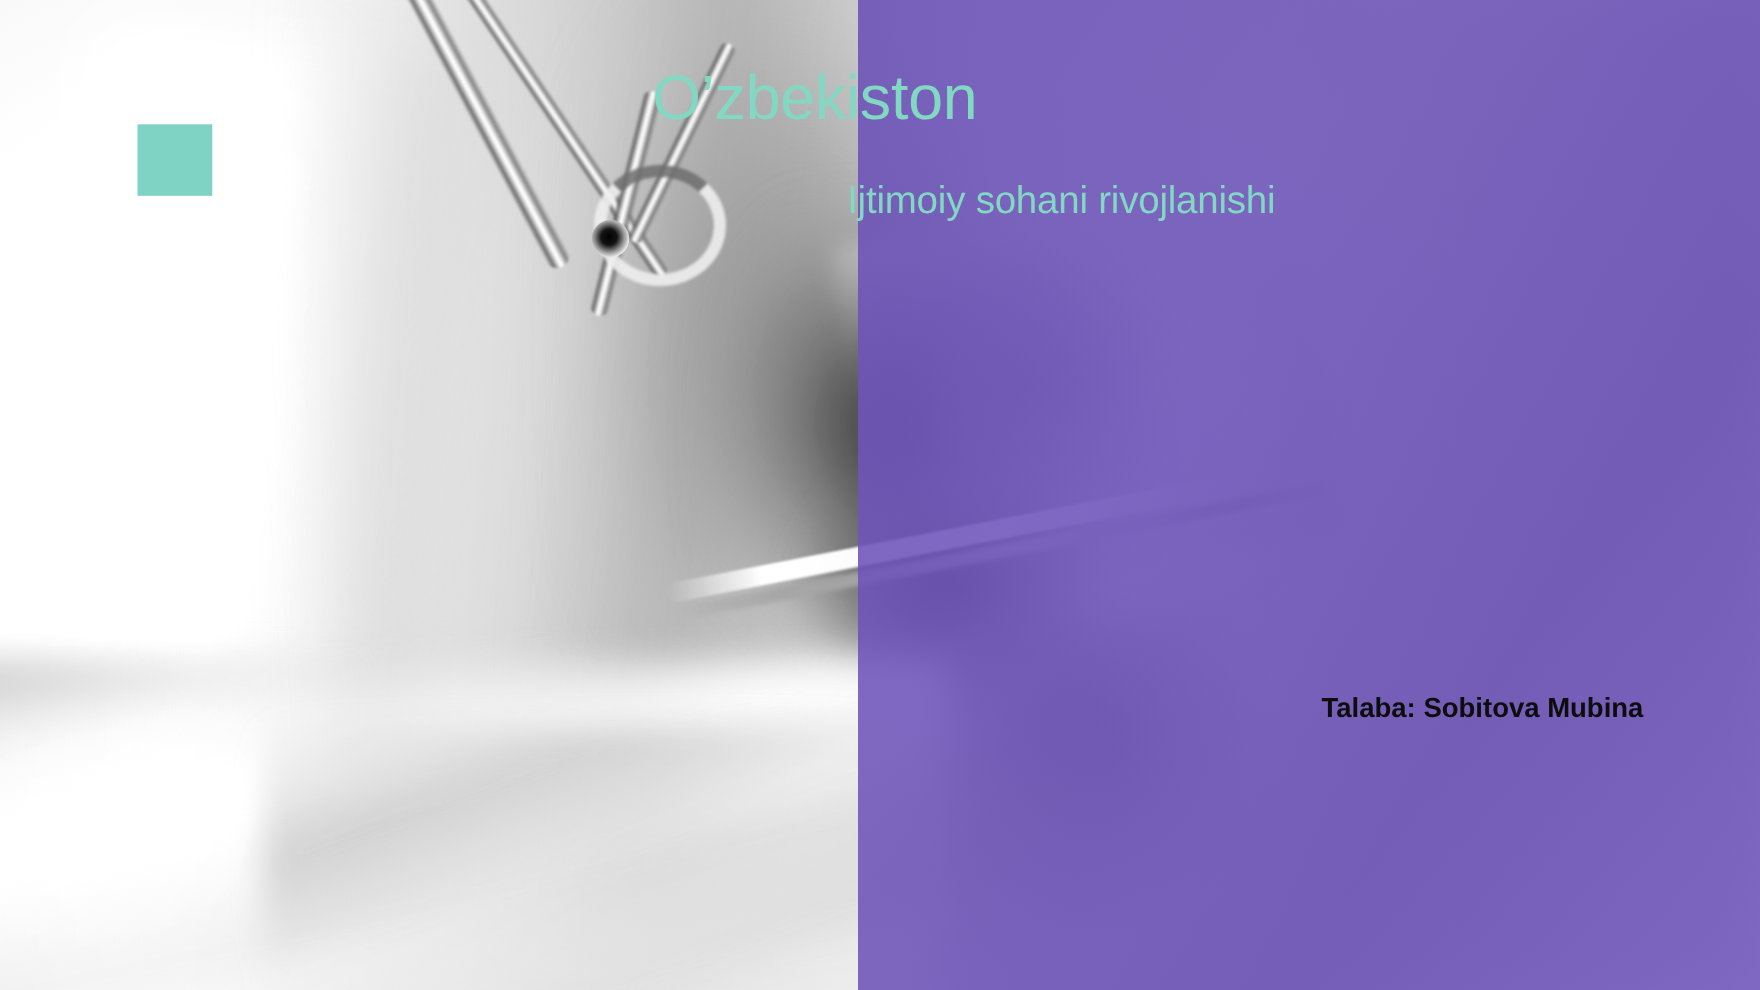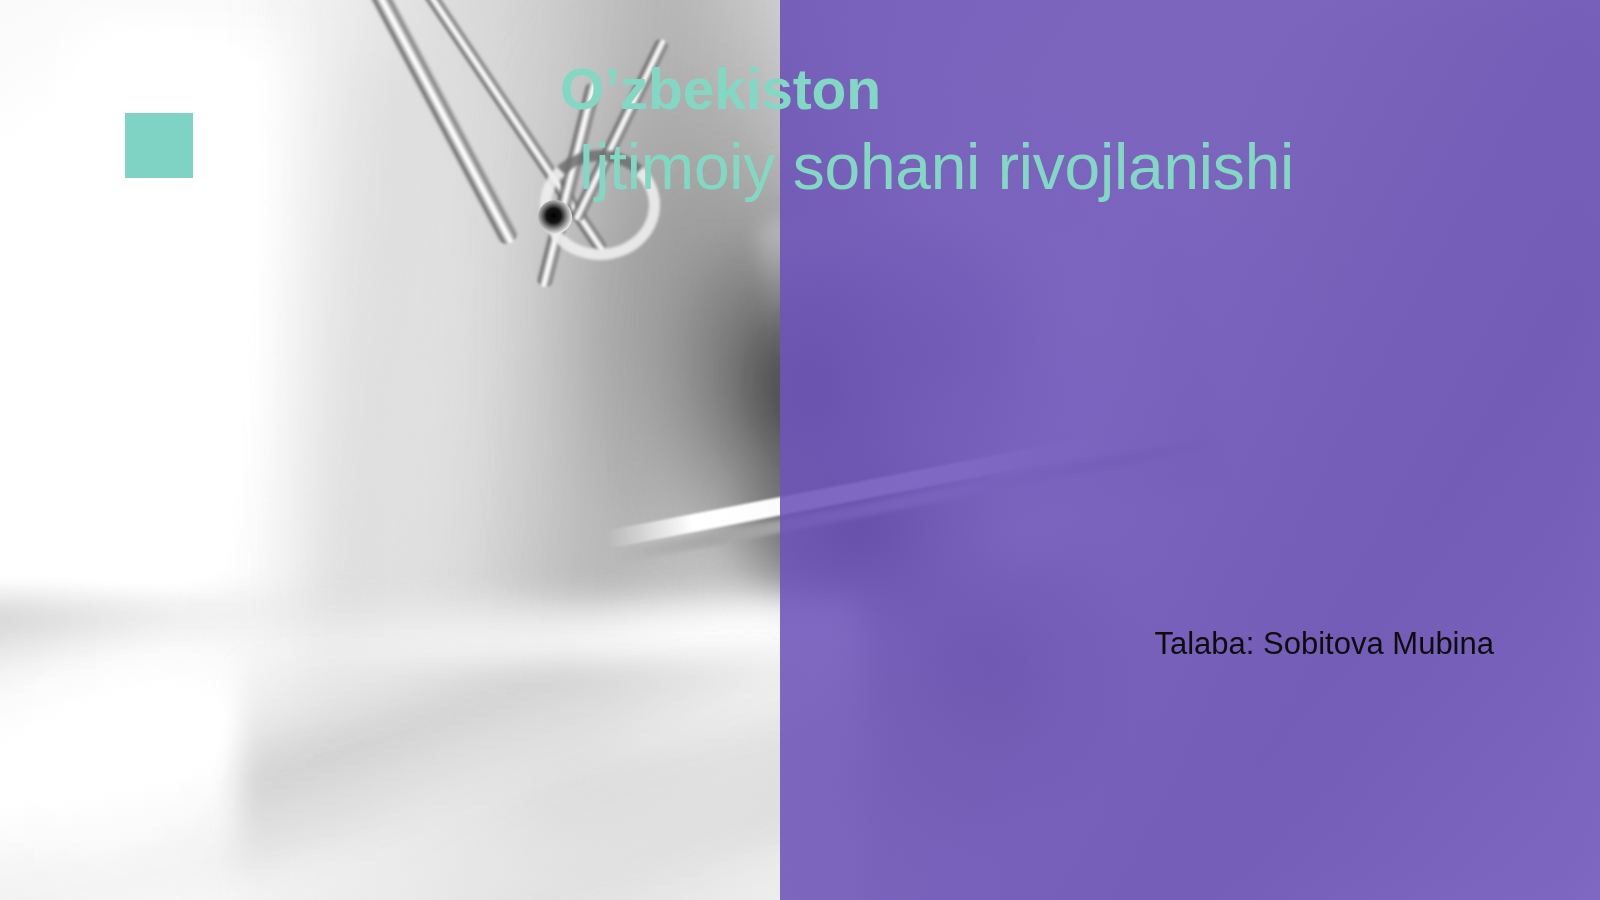--- a/index.html
+++ b/index.html
@@ -156,47 +156,49 @@
   }
 
   
   .title-block {
     position:absolute;
     left:560px; top:52px;
     width:800px;
   }
   .title-line {
     font-size:57px;
-    font-weight:bold;
+    font-weight:normal;
     line-height:74px;
     letter-spacing:-.2px;
     white-space:pre;
+    margin-left:33px;
   }
   .subtitle-line {
-    font-size:64px;
+    font-size:35px;
     font-weight:normal;
     line-height:72px;
     letter-spacing:-.2px;
     white-space:pre;
-    margin-top:5px;
+    margin-top:21px;
+    text-align:center;
   }
 
   
   .credits {
     position:absolute;
     right:106px;
     top:624px;
     width:620px;
     text-align:right;
     color:#0d0d0d;
   }
   .credit-line {
-    font-size:31px;
+    font-size:25px;
     line-height:40px;
-    font-weight:normal;
+    font-weight:bold;
     white-space:pre;
   }
   .credit-line.second { margin-top:31px; }
 </style>
 </head>
 <body>
 
 <div id="slide">
 
   <div class="photo">

